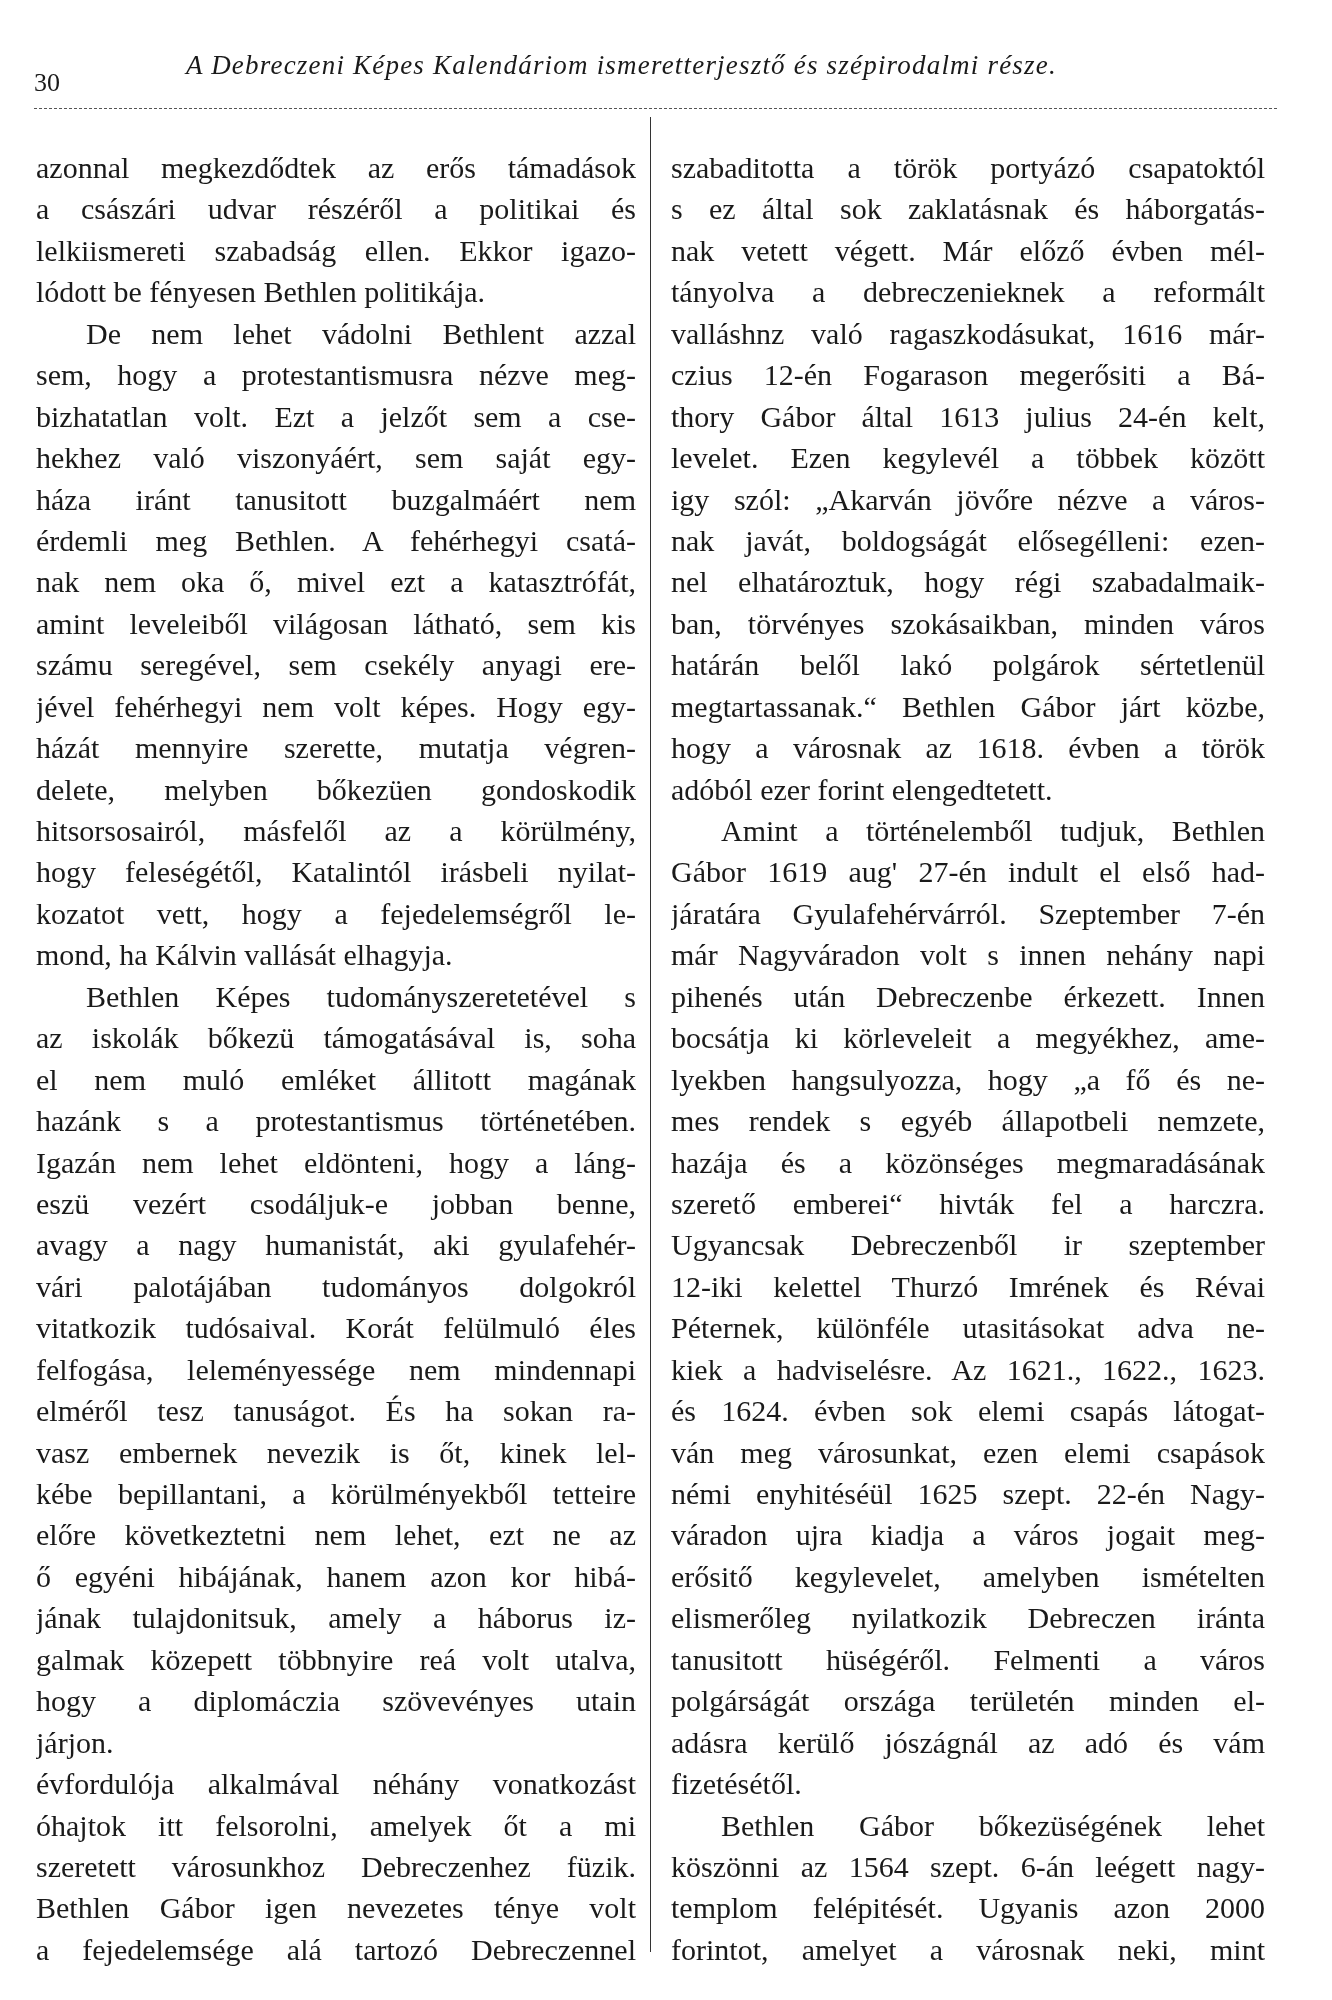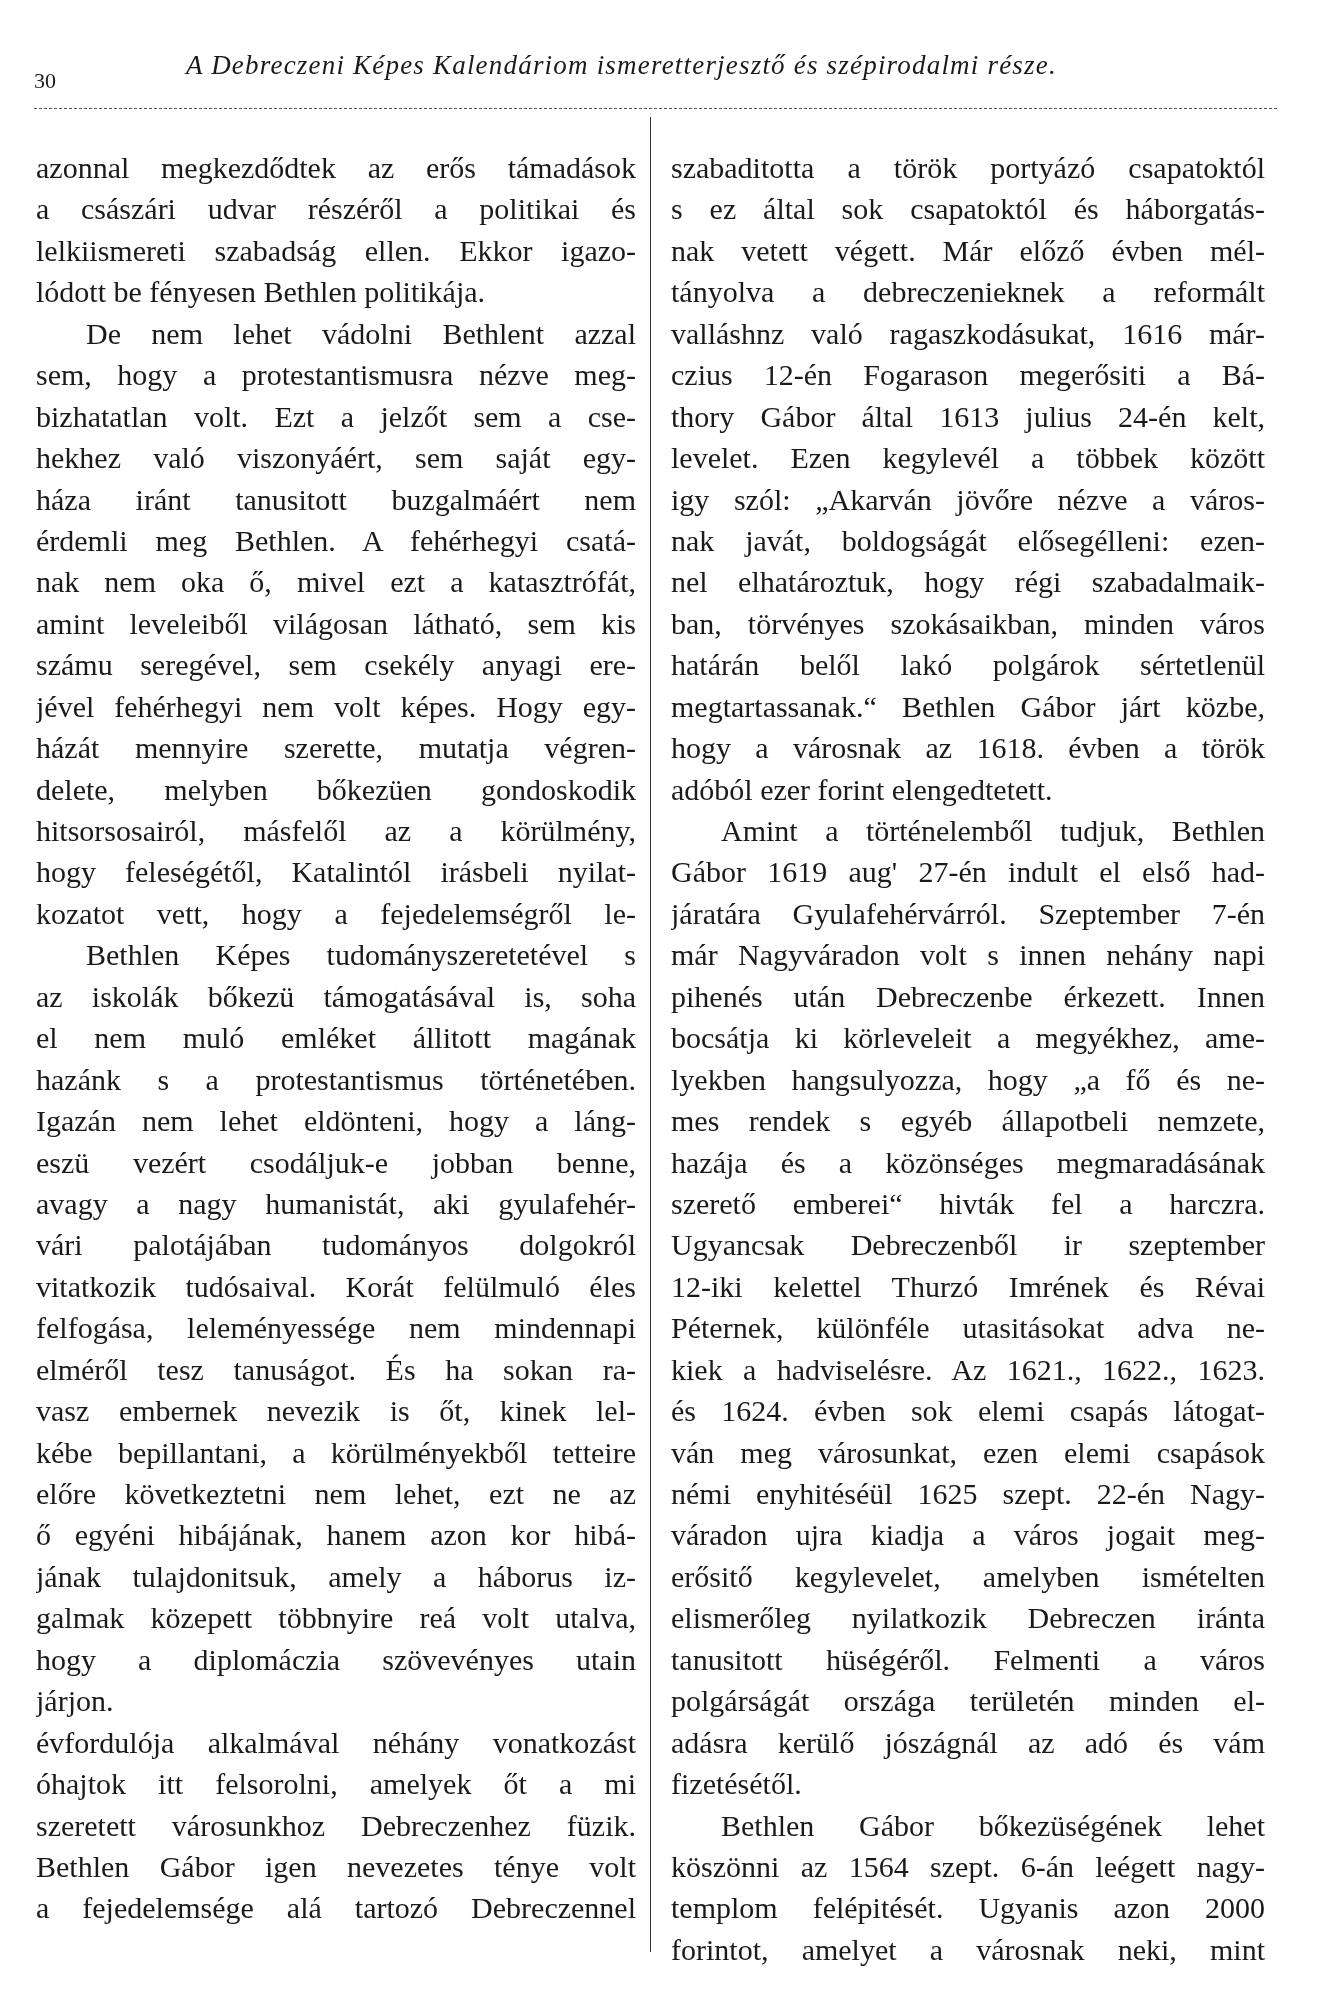--- a/index.html
+++ b/index.html
@@ -1,18 +1,18 @@
 <!DOCTYPE html>
 <html><head>
 <meta charset="utf-8">
 <style>
   html, body { margin: 0; padding: 0; background: #ffffff; }
   body { width: 1332px; height: 2000px; position: relative; overflow: hidden;
          font-family: "DejaVu Serif", "Liberation Serif", serif; color: #1a1a1a; }
-  .page-number { position: absolute; left: 34px; top: 68px; font-size: 22px;
+  .page-number { position: absolute; left: 34px; top: 68px; font-size: 26px;
                  font-family: "Liberation Serif", serif; letter-spacing: 0px; }
   .running-title { position: absolute; left: 186px; top: 50px; width: 990px;
                    font-family: "Liberation Serif", serif; font-style: italic;
                    font-size: 27px; letter-spacing: 1.2px; white-space: nowrap; }
   .header-rule { position: absolute; left: 34px; top: 108px; width: 1243px; height: 0;
                  border-top: 1.5px dashed #555; }
   .column-divider { position: absolute; left: 650px; top: 117px; width: 0; height: 1835px;
                     border-left: 1.5px solid #333; }
   .column { position: absolute; top: 147px; }
   .column.left { left: 36px; width: 600px; }
@@ -44,20 +44,21 @@
     <span class="line">érdemli meg Bethlen. A fehérhegyi csatá-</span>
     <span class="line">nak nem oka ő, mivel ezt a katasztrófát,</span>
     <span class="line">amint leveleiből világosan látható, sem kis</span>
     <span class="line">számu seregével, sem csekély anyagi ere-</span>
     <span class="line">jével fehérhegyi nem volt képes. Hogy egy-</span>
     <span class="line">házát mennyire szerette, mutatja végren-</span>
     <span class="line">delete, melyben bőkezüen gondoskodik</span>
     <span class="line">hitsorsosairól, másfelől az a körülmény,</span>
     <span class="line">hogy feleségétől, Katalintól irásbeli nyilat-</span>
     <span class="line">kozatot vett, hogy a fejedelemségről le-</span>
+    <span class="line last">mond, ha Kálvin vallását elhagyja.</span>
     <span class="line indent">Bethlen Képes tudományszeretetével s</span>
     <span class="line">az iskolák bőkezü támogatásával is, soha</span>
     <span class="line">el nem muló emléket állitott magának</span>
     <span class="line">hazánk s a protestantismus történetében.</span>
     <span class="line">Igazán nem lehet eldönteni, hogy a láng-</span>
     <span class="line">eszü vezért csodáljuk-e jobban benne,</span>
     <span class="line">avagy a nagy humanistát, aki gyulafehér-</span>
     <span class="line">vári palotájában tudományos dolgokról</span>
     <span class="line">vitatkozik tudósaival. Korát felülmuló éles</span>
     <span class="line">felfogása, leleményessége nem mindennapi</span>
@@ -71,21 +72,21 @@
     <span class="line">hogy a diplomáczia szövevényes utain</span>
     <span class="line last">járjon.</span>
     <span class="line">évfordulója alkalmával néhány vonatkozást</span>
     <span class="line">óhajtok itt felsorolni, amelyek őt a mi</span>
     <span class="line">szeretett városunkhoz Debreczenhez füzik.</span>
     <span class="line">Bethlen Gábor igen nevezetes ténye volt</span>
     <span class="line">a fejedelemsége alá tartozó Debreczennel</span>
   </div>
 <div class="column right" id="right-col">
     <span class="line">szabaditotta a török portyázó csapatoktól</span>
-    <span class="line">s ez által sok csapatoktól és háborgatás-</span>
+    <span class="line">s ez által sok zaklatásnak és háborgatás-</span>
     <span class="line">nak vetett végett. Már előző évben mél-</span>
     <span class="line">tányolva a debreczenieknek a reformált</span>
     <span class="line">valláshnz való ragaszkodásukat, 1616 már-</span>
     <span class="line">czius 12-én Fogarason megerősiti a Bá-</span>
     <span class="line">thory Gábor által 1613 julius 24-én kelt,</span>
     <span class="line">levelet. Ezen kegylevél a többek között</span>
     <span class="line">igy szól: „Akarván jövőre nézve a város-</span>
     <span class="line">nak javát, boldogságát elősegélleni: ezen-</span>
     <span class="line">nel elhatároztuk, hogy régi szabadalmaik-</span>
     <span class="line">ban, törvényes szokásaikban, minden város</span>

